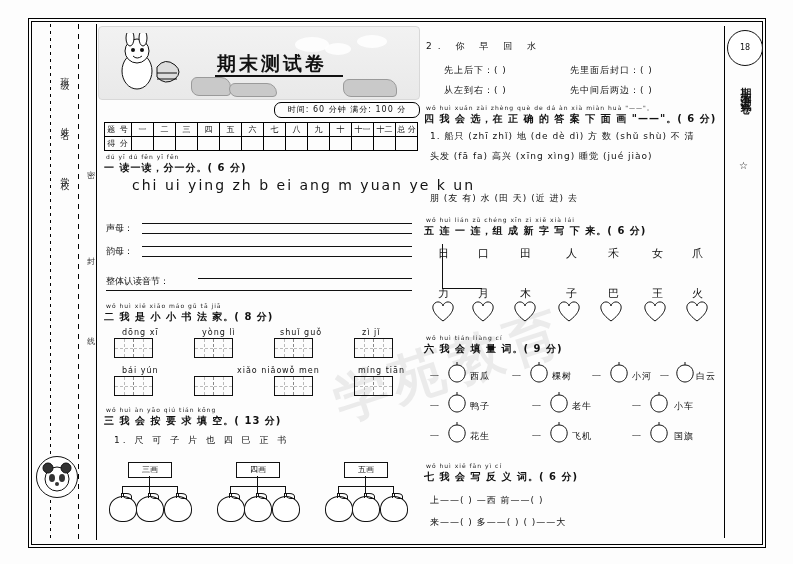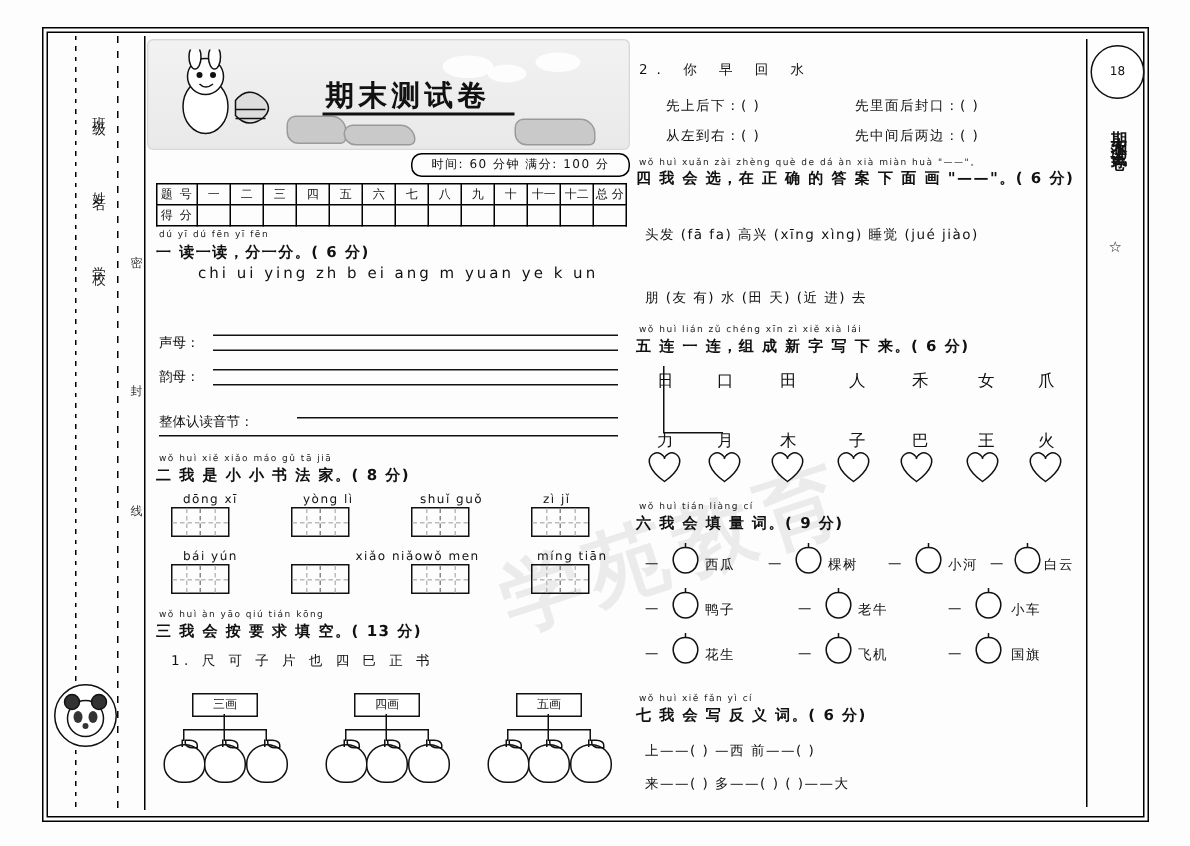--- a/index.html
+++ b/index.html
@@ -99,21 +99,21 @@
   table.score td.head{width:26px;letter-spacing:1px;}
   
   .sec{
     position:absolute;font-size:10px;font-weight:bold;letter-spacing:1px;
     white-space:nowrap;
   }
   .pinyin-tip{
     position:absolute;font-size:6px;color:#222;letter-spacing:1px;white-space:nowrap;
   }
   .pin-row{
-    position:absolute;font-size:10px;letter-spacing:2px;white-space:nowrap;
+    position:absolute;font-size:14px;letter-spacing:2px;white-space:nowrap;
   }
   .rule{
     position:absolute;height:0;border-top:1px solid #111;
   }
   .lbl{
     position:absolute;font-size:9px;white-space:nowrap;
   }
   
   .tzg{
     position:absolute;border:1px solid #111;display:flex;
@@ -382,20 +382,21 @@
   <div class="col-right">
 
     <div class="rtext" style="left:2px;top:14px;letter-spacing:6px;">2. 你 早 回 水</div>
     <div class="rtext" style="left:20px;top:38px;">先上后下：(      )</div>
     <div class="rtext" style="left:146px;top:38px;">先里面后封口：(      )</div>
     <div class="rtext" style="left:20px;top:58px;">从左到右：(      )</div>
     <div class="rtext" style="left:146px;top:58px;">先中间后两边：(      )</div>
 
     <div class="pinyin-tip" style="left:2px;top:78px;">wǒ huì xuǎn    zài zhèng què de dá àn xià miàn huà "——"。</div>
     <div class="sec" style="left:0px;top:86px;">四 我 会 选，在 正 确 的 答 案 下 面 画 "——"。( 6 分)</div>
+    <div class="rtext" style="left:6px;top:104px;">1. 船只 (zhī zhǐ)          地 (de dè dì) 方          数 (shǔ shù) 不 清</div>
     <div class="rtext" style="left:6px;top:124px;">   头发 (fā fa)             高兴 (xīng xìng)         睡觉 (jué jiào)</div>
     <div class="rtext" style="left:6px;top:166px;">   朋 (友 有)              水 (田 天)              (近 进) 去</div>
 
     <div class="pinyin-tip" style="left:2px;top:190px;">wǒ huì lián   zǔ chéng xīn zì xiě xià lái</div>
     <div class="sec" style="left:0px;top:198px;">五 连 一 连，组 成 新 字 写 下 来。( 6 分)</div>
 
     <div class="rtext" style="left:14px;top:220px;font-size:11px;">日</div>
     <div class="rtext" style="left:54px;top:220px;font-size:11px;">口</div>
     <div class="rtext" style="left:96px;top:220px;font-size:11px;">田</div>
     <div class="rtext" style="left:142px;top:220px;font-size:11px;">人</div>

